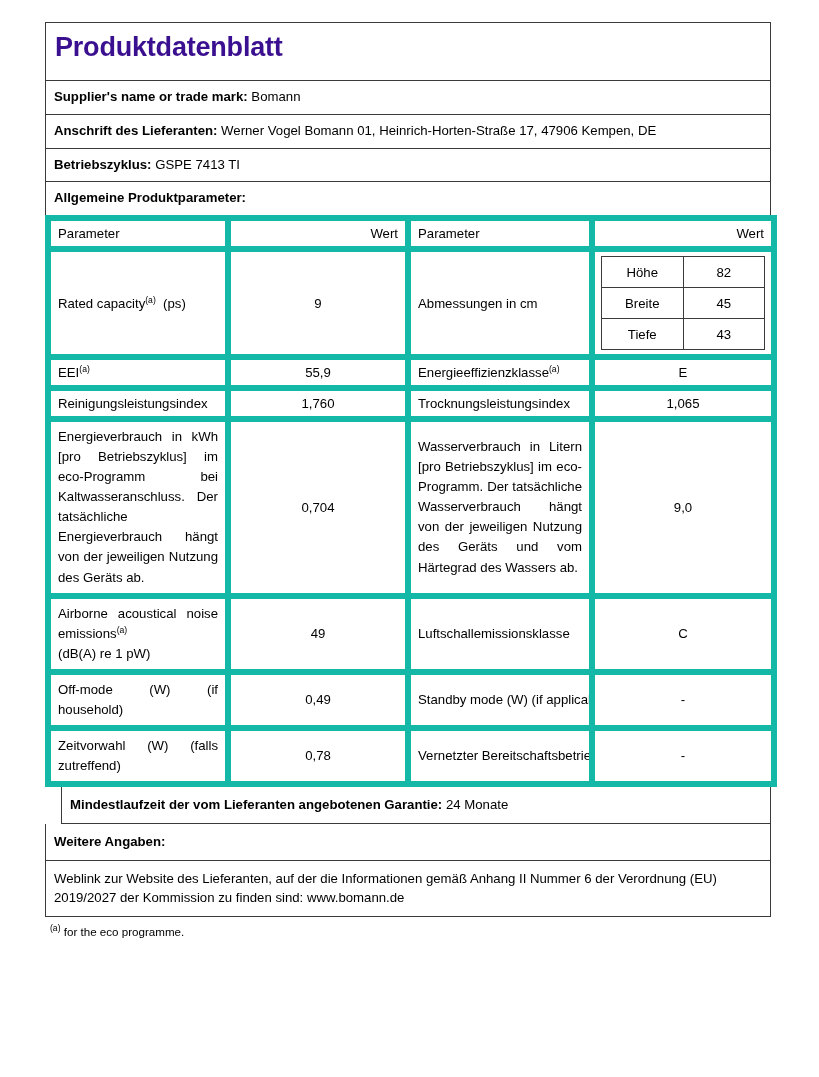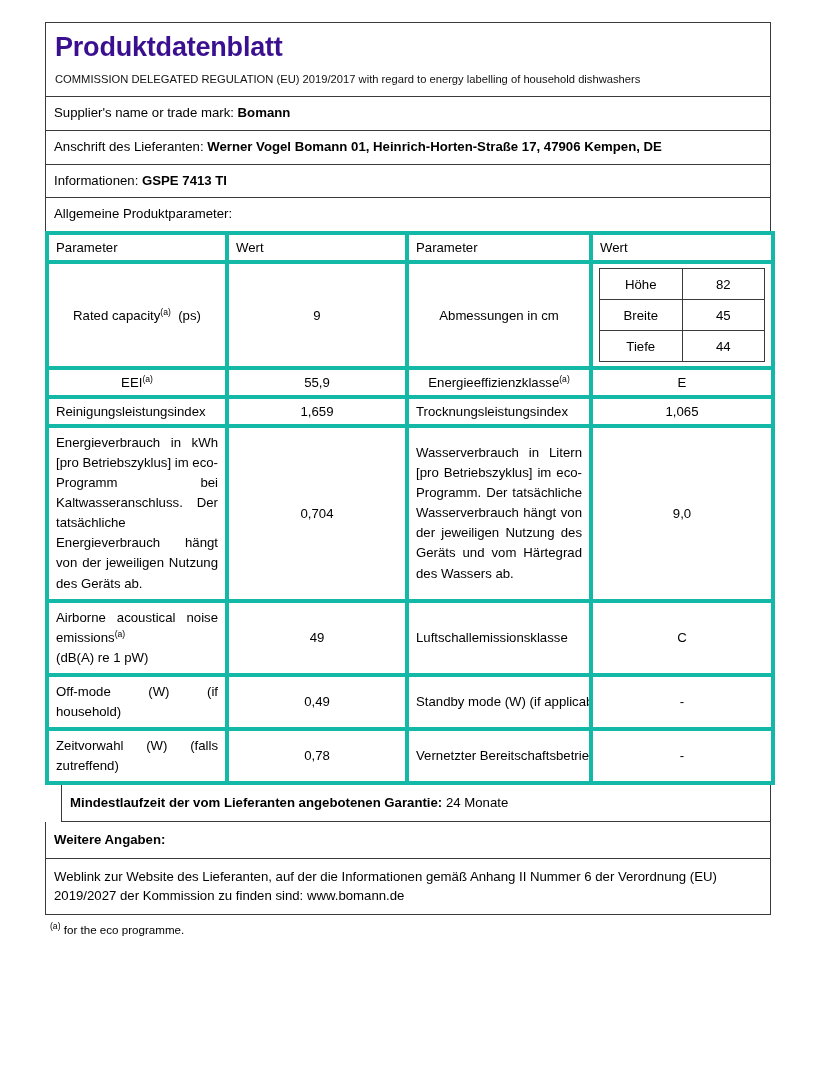--- a/index.html
+++ b/index.html
@@ -51,61 +51,61 @@
   
   .frow {
     border: 1px solid #3a3a3a;
     border-bottom: none;
     padding: 7px 8px 7px 8px;
     font-size: 13.2px;
     line-height: 1.42;
   }
   .frow:last-of-type { }
   .frow b {
+    font-weight: bold;
+  }
+  .frow .val {
     font-weight: normal;
-  }
-  .frow .val {
-    font-weight: bold;
   }
 
   
   table.params {
     border-collapse: collapse;
     width: 100%;
     table-layout: fixed;
     font-size: 13.2px;
   }
   table.params td, table.params th {
-    border: 4px solid #14b8a6;
+    border: 6px solid #14b8a6;
     padding: 5px 7px;
     vertical-align: middle;
     font-weight: normal;
     overflow: hidden;
     white-space: nowrap;
   }
   td.plabel {
-    text-align: center;
+    text-align: left;
     white-space: normal;
   }
   td.plabel.just {
     text-align: justify;
     text-align-last: left;
     white-space: normal;
     line-height: 1.52;
   }
   td.pval {
     text-align: center;
   }
   td.chead {
     text-align: left;
     padding-top: 7px;
     padding-bottom: 7px;
   }
   td.chead.ctr {
-    text-align: left;
+    text-align: right;
   }
   .clip {
     display: block;
     white-space: nowrap;
     overflow: hidden;
   }
   .sup {
     font-size: 8.6px;
     vertical-align: super;
     line-height: 0;
@@ -153,35 +153,34 @@
   .footnote .sup { font-size: 8.6px; }
 </style>
 </head>
 <body>
 
 <div class="page">
   <div class="sheet">
 
     <div class="hdr">
       <div class="doc-title">Produktdatenblatt</div>
-      <div class="doc-subtitle">COMMISSION DELEGATED REGULATION (EU) 2019/2017 with regard to energy labelling of household dishwashers</div>
     </div>
 
     <div class="frow">
       <b>Supplier's name or trade mark:</b>
       <span class="val">Bomann</span>
     </div>
 
     <div class="frow">
       <b>Anschrift des Lieferanten:</b>
       <span class="val">Werner Vogel Bomann 01, Heinrich-Horten-Straße 17, 47906 Kempen, DE</span>
     </div>
 
     <div class="frow">
-      <b>Informationen:</b>
+      <b>Betriebszyklus:</b>
       <span class="val">GSPE 7413 TI</span>
     </div>
 
     <div class="frow">
       <b>Allgemeine Produktparameter:</b>
     </div>
 
     <table class="params">
       <colgroup>
         <col style="width:180px">
@@ -208,39 +207,39 @@
                 <tr>
                   <td>Höhe</td>
                   <td>82</td>
                 </tr>
                 <tr>
                   <td>Breite</td>
                   <td>45</td>
                 </tr>
                 <tr>
                   <td>Tiefe</td>
-                  <td>44</td>
+                  <td>43</td>
                 </tr>
               </tbody>
             </table>
           </td>
         </tr>
 
         <tr>
           <td class="plabel"><span>EEI</span><span class="sup">(a)</span></td>
           <td class="pval">55,9</td>
           <td class="plabel"><span>Energieeffizienzklasse</span><span class="sup">(a)</span></td>
           <td class="pval">E</td>
         </tr>
 
         <tr>
           <td>
               <span class="clip">Reinigungsleistungsindex</span>
             </td>
-          <td class="pval">1,659</td>
+          <td class="pval">1,760</td>
           <td>
               <span class="clip">Trocknungsleistungsindex</span>
             </td>
           <td class="pval">1,065</td>
         </tr>
 
         <tr>
           <td class="plabel just">Energieverbrauch in kWh [pro Betriebszyklus] im eco-Programm bei Kaltwasseranschluss. Der tatsächliche Energieverbrauch hängt von der jeweiligen Nutzung des Geräts ab.</td>
           <td class="pval">0,704</td>
           <td class="plabel just">Wasserverbrauch in Litern [pro Betriebszyklus] im eco-Programm. Der tatsächliche Wasserverbrauch hängt von der jeweiligen Nutzung des Geräts und vom Härtegrad des Wassers ab.</td>

